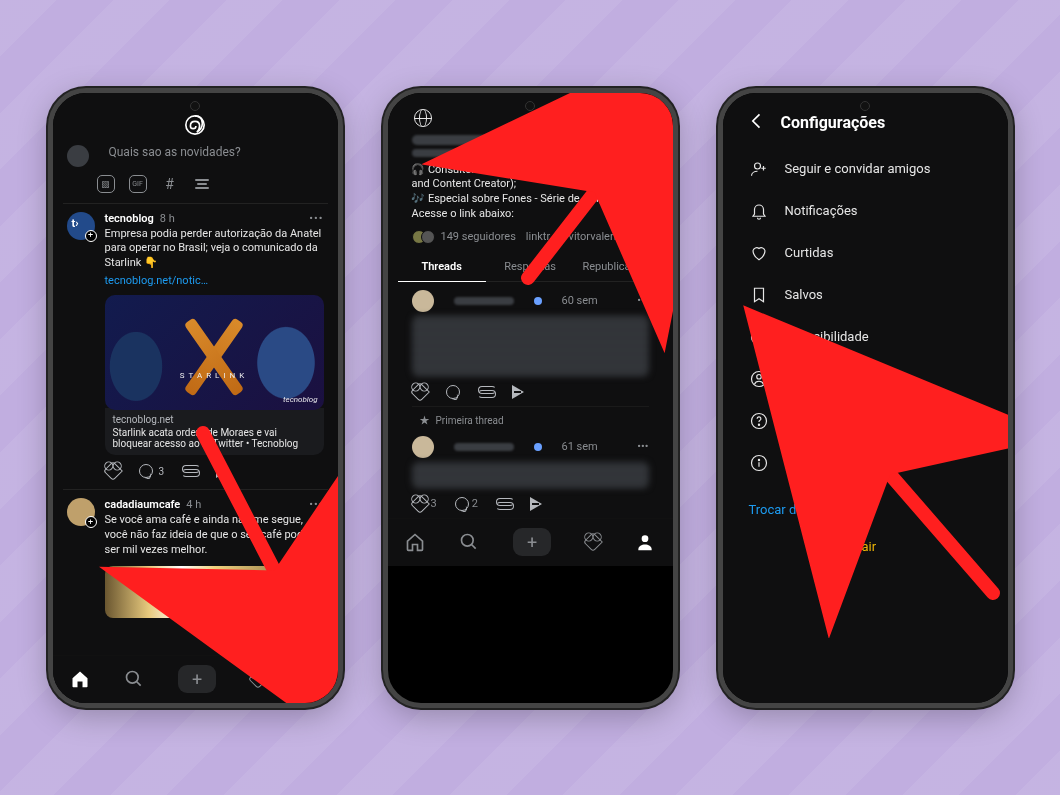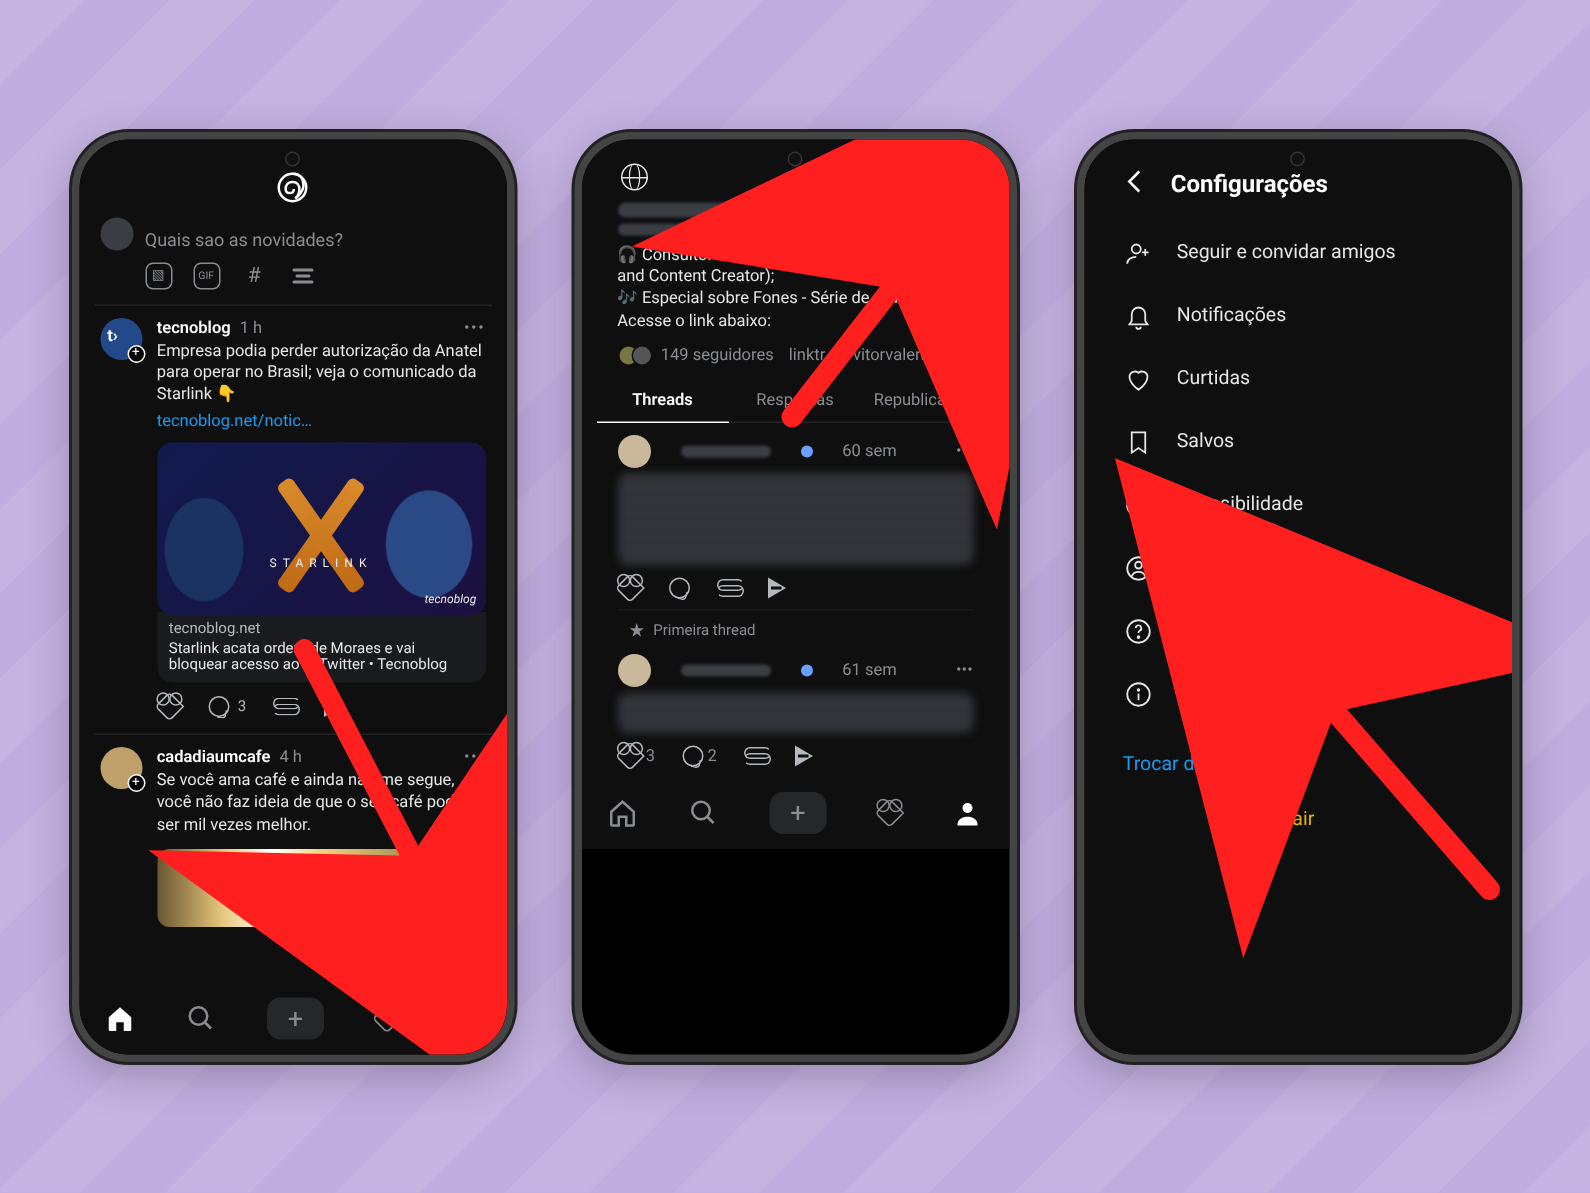--- a/index.html
+++ b/index.html
@@ -27,21 +27,21 @@
   .scroll-area.tight { padding-top:12px; }
 
   .muted { color: #8a8d91; }
   .link { color: #1d9bf0; }
   .bold { font-weight: 600; }
   .white { color: #fff; }
 
   .centerline { display: flex; justify-content: center; align-items: center; height: 24px; margin-bottom: 6px; }
   .threads-logo svg { width: 22px; height: 22px; }
 
-  .composer { display: flex; gap: 8px; align-items: flex-end; margin: 4px 4px 8px 4px; }
+  .composer { display: flex; gap: 20px; align-items: flex-start; margin: 4px 4px 8px 4px; }
   .avatar-sm { width: 22px; height: 22px; border-radius: 50%; background: #3a3d42; flex: 0 0 22px; }
   .composer-placeholder { color: #8a8d91; font-size: 12px; }
   .composer-tools { display:flex; gap:14px; margin-left:34px; color:#8a8d91; margin-bottom:10px;}
   .tool-ic{width:18px;height:18px;border:1.5px solid #8a8d91;border-radius:5px;display:flex;align-items:center;justify-content:center;font-size:9px;}
   .hash-ic{font-size:14px;border:none;}
   .menu-ic{display:flex;flex-direction:column;gap:2px;border:none;}
   .menu-ic span{width:14px;height:2px;background:#8a8d91;border-radius:1px;}
   .menu-ic span:nth-child(2){width:10px;}
 
   .post { display: grid; grid-template-columns: 30px 1fr; gap: 8px; padding: 8px 4px 10px 4px; border-top:1px solid #222;}
@@ -177,21 +177,21 @@
       <div class="post">
         <div>
           <div class="avatar-post" style="background:#224a8a;">
             <span style="position:absolute;left:5px;top:5px;font-size:11px;color:#fff;font-weight:700;">t›</span>
             <div class="plus">+</div>
           </div>
         </div>
         <div>
           <div class="post-head">
             <span class="bold white">tecnoblog</span>
-            <span class="muted">1 h</span>
+            <span class="muted">8 h</span>
             <span class="dots">•••</span>
           </div>
           <div class="post-body">Empresa podia perder autorização da Anatel para operar no Brasil; veja o comunicado da Starlink 👇</div>
           <div class="post-link link">tecnoblog.net/notic…</div>
 
           <div class="card-img">
             <div class="x-shape"></div>
             <span class="sl-label">STARLINK</span>
             <div class="face-left"></div>
             <div class="face-right"></div>

